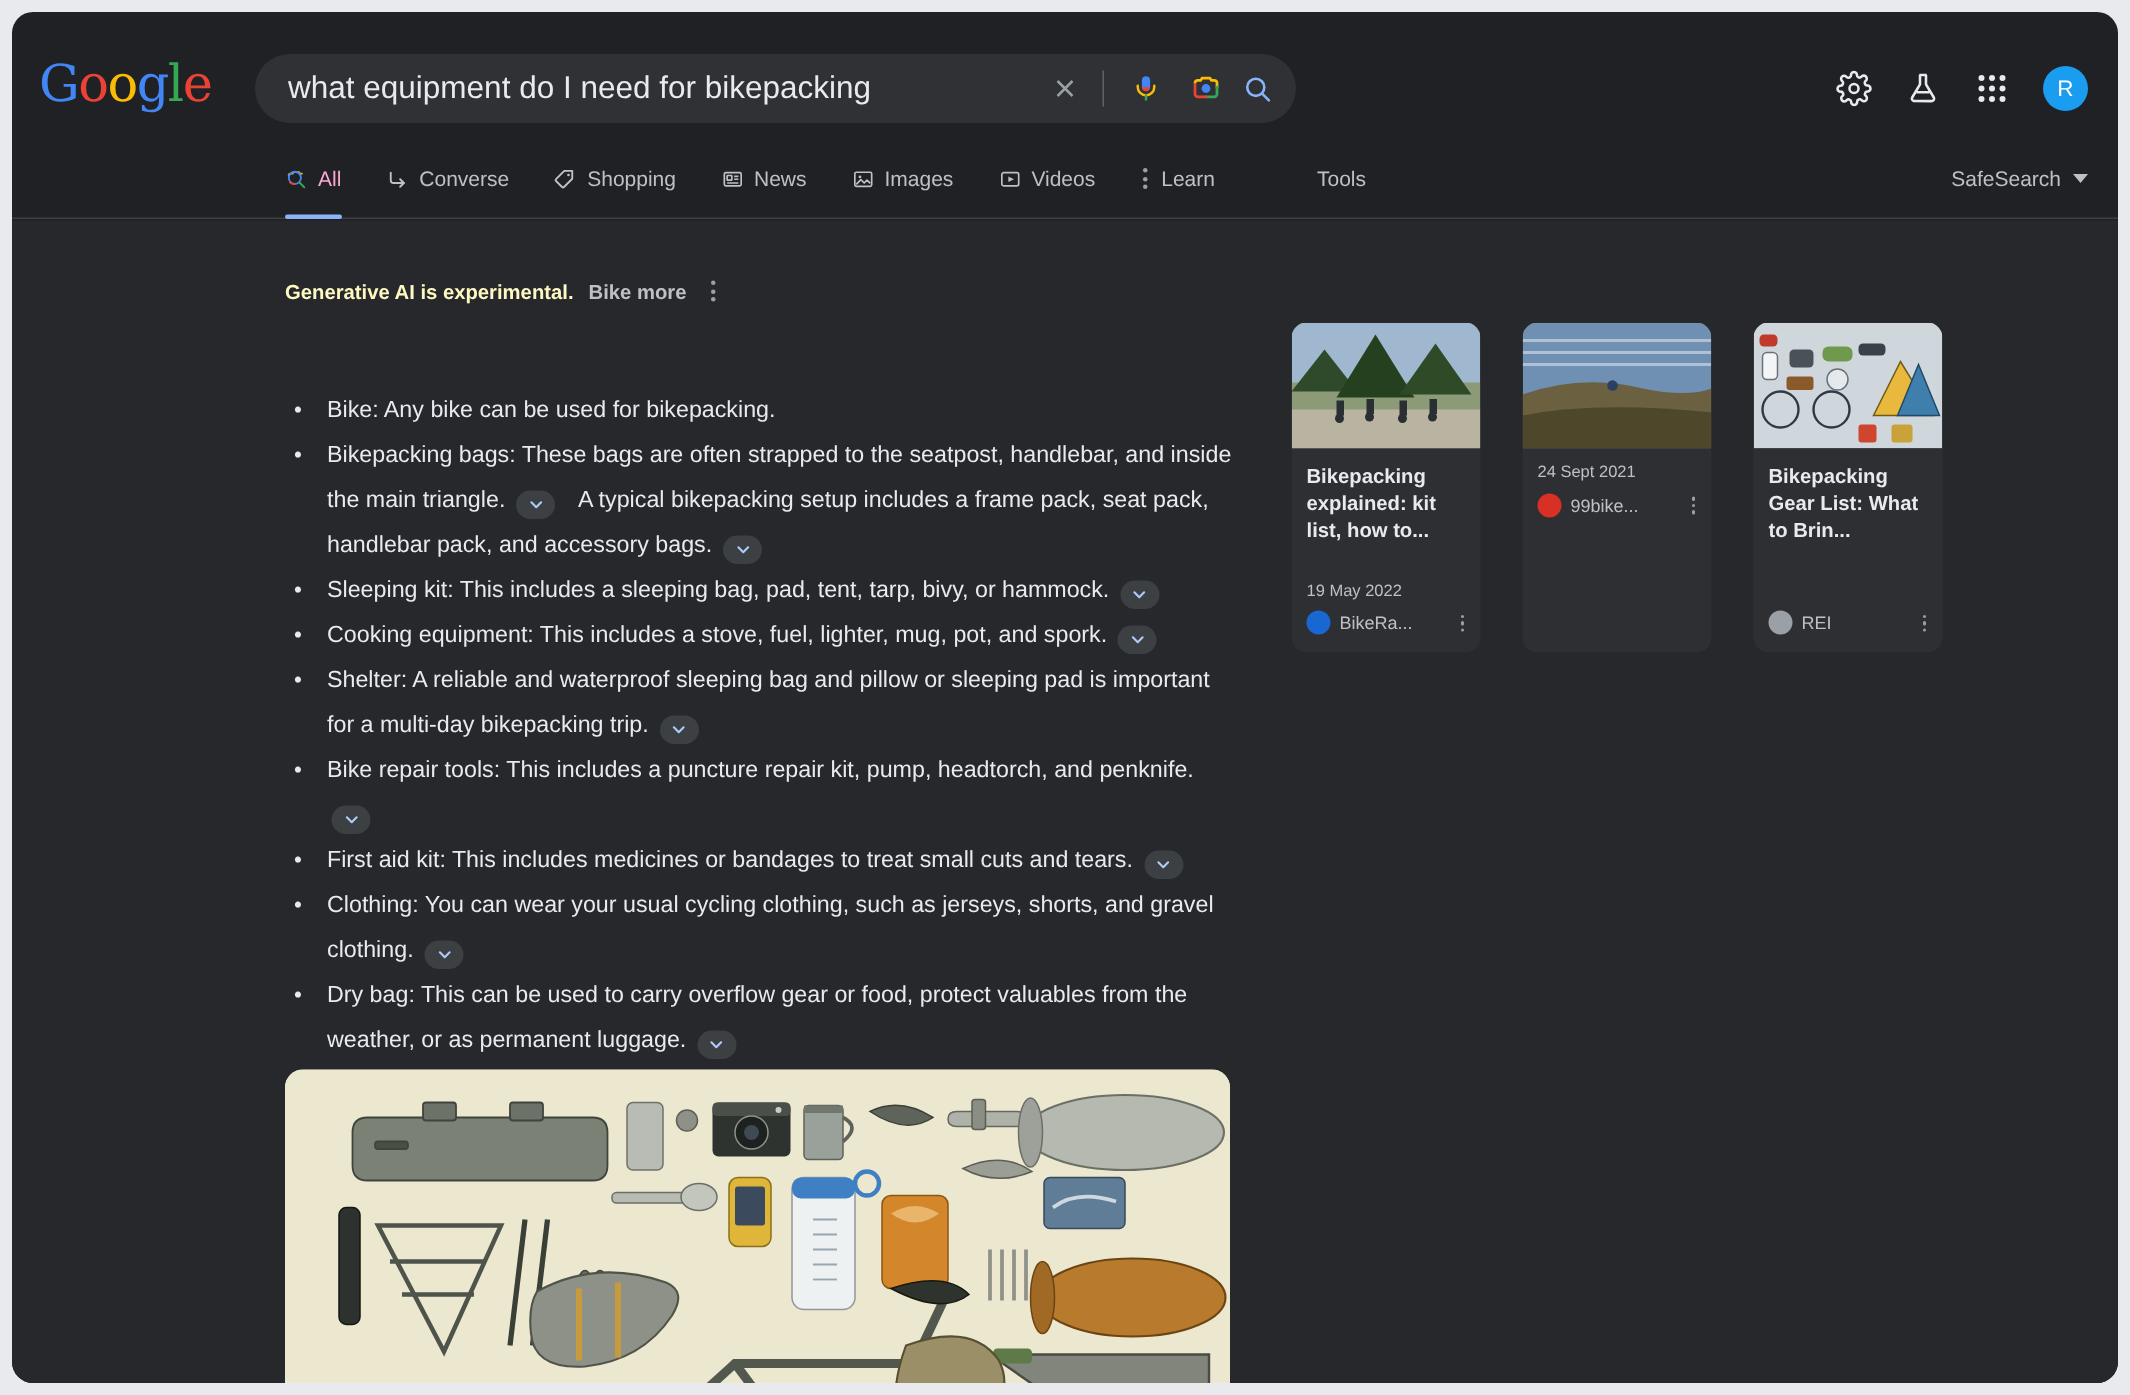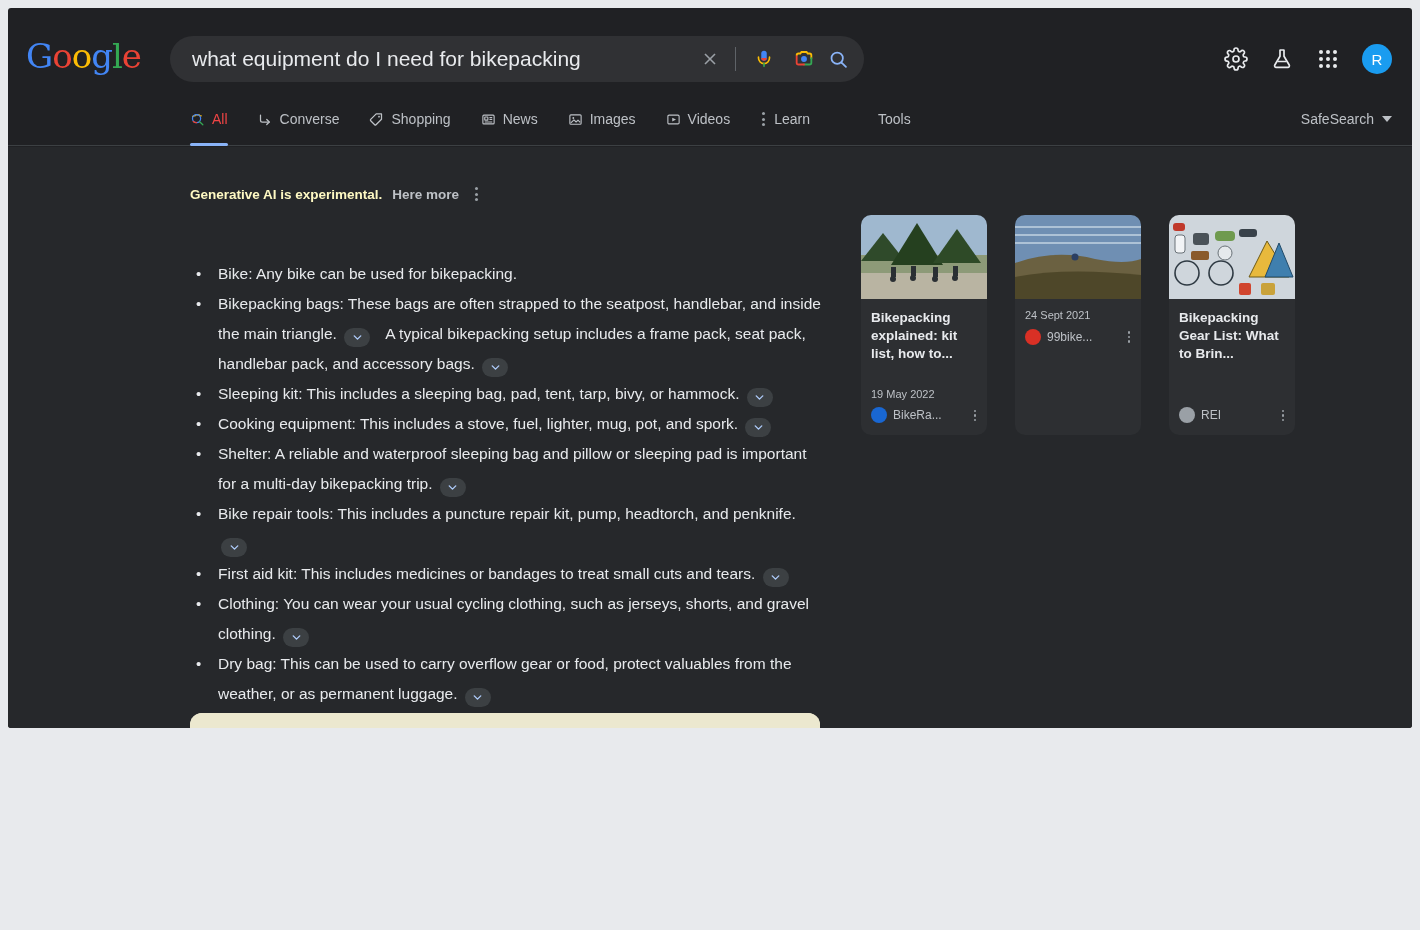--- a/index.html
+++ b/index.html
@@ -5,23 +5,23 @@
   * { box-sizing: border-box; margin: 0; padding: 0; }
   html, body {
     width: 1420px; height: 930px;
     background: #e8eaed;
     font-family: "Liberation Sans", sans-serif;
     overflow: hidden;
   }
   .frame {
     position: absolute;
     left: 8px; top: 8px;
-    width: 1404px; height: 720px;
+    width: 1404px; height: 914px;
     background: #202124;
-    border-radius: 3px;
+    border-radius: 14px;
     overflow: hidden;
   }
 
   
   .header { position: relative; height: 92px; }
   .logo {
     position: absolute; left: 18px; top: 28px;
     font-size: 34px; letter-spacing: -1px;
     font-family: "DejaVu Serif", serif;
     white-space: nowrap; user-select: none;
@@ -70,21 +70,21 @@
     display: flex; align-items: flex-start; gap: 0;
     border-bottom: 1px solid #3c4043;
   }
   .tab {
     display:flex; align-items:center; gap:7px;
     height: 38px; padding: 0 14px 0 0;
     margin-right: 16px;
     color:#bdc1c6; font-size:14px; cursor:pointer;
     position: relative;
   }
-  .tab.active { color:#ef4444;text-align:center; }
+  .tab.active { color:#f9a8d4;text-align:center; }
   .tab.active::after {
     content:''; position:absolute; left:0; right:14px; bottom:-8px;
     height:3px; background:#8ab4f8; border-radius:2px;
   }
   .tab svg { flex: none; }
   .tools-tab { margin-left: 38px; padding-right: 0; }
   .safesearch {
     position:absolute; right: 20px; top: 4px;
     display:flex; align-items:center; gap:8px;
     color:#bdc1c6; font-size:14px; cursor:pointer; height:30px;
@@ -321,21 +321,21 @@
       <span>SafeSearch</span>
       <span class="caret"></span>
     </div>
   </div>
 
   <div class="ai-panel">
    <div class="ai-inner">
 
     <div class="disclaimer">
       <b>Generative AI is experimental.</b>
-      <a>Here more</a>
+      <a>Bike more</a>
       <span class="kebab">
             <i></i>
             <i></i>
             <i></i>
           </span>
     </div>
 
 
     <div class="bullets" id="bullet-list">
           <div class="bullet">

